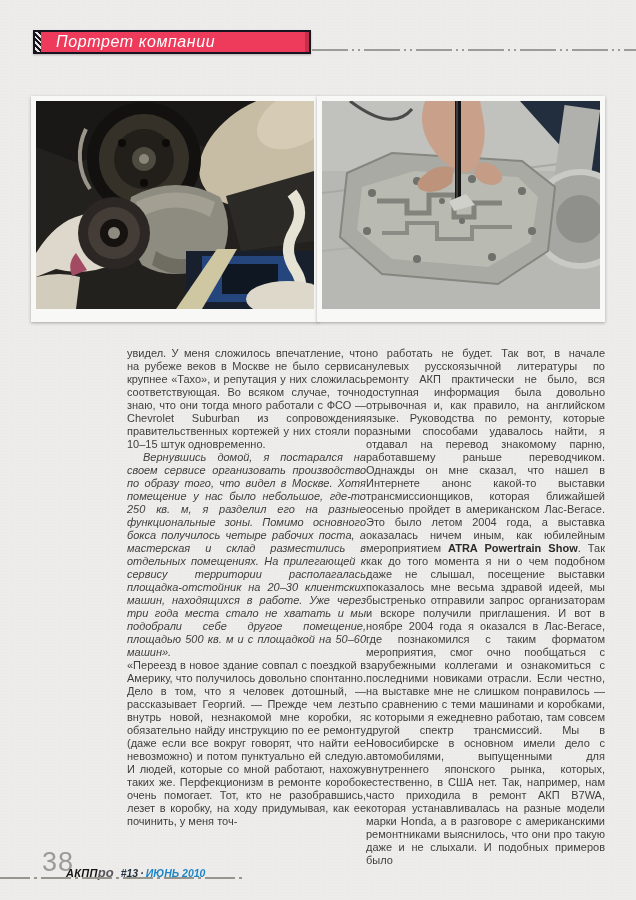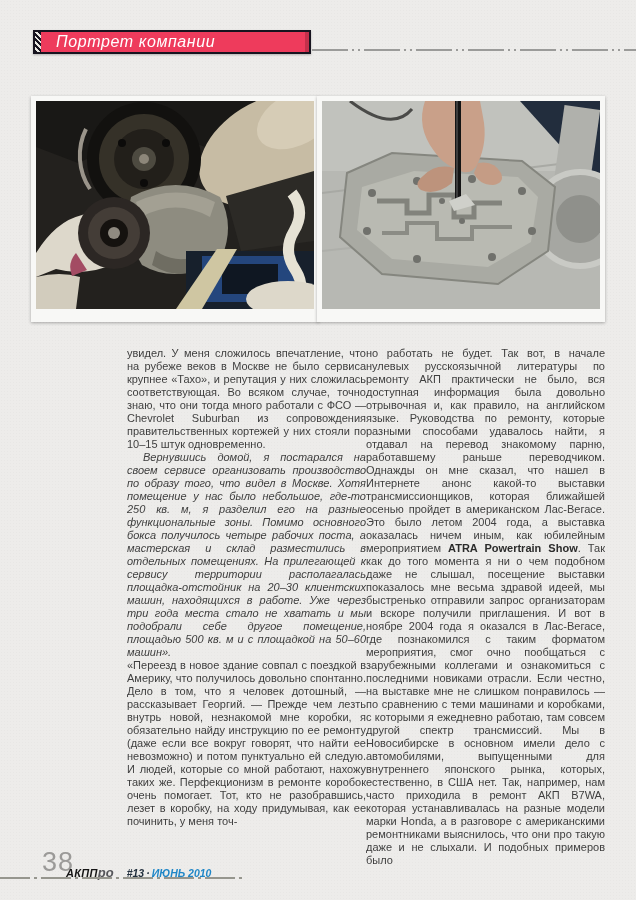--- a/index.html
+++ b/index.html
@@ -75,21 +75,21 @@
     font-size:27px;line-height:28px;color:#9b9a98;font-weight:normal;
     letter-spacing:1px;
     margin-left:16px;
   }
   .footer-meta{
     position:absolute;left:66px;top:863px;
     font-style:italic;font-weight:bold;white-space:nowrap;
   }
   .logo-main{color:#151515;font-size:11px;letter-spacing:.3px;}
   .logo-suffix{color:#55555a;font-size:13px;}
-  .footer-issue{color:#22303e;font-size:10.5px;margin-left:13px;font-style:italic;}
+  .footer-issue{color:#22303e;font-size:10.5px;margin-left:7px;font-style:italic;}
   .footer-sep{color:#22303e;font-size:10.5px;margin:0 2px;}
   .footer-date{color:#1e86c7;font-size:10.5px;}
   .footer-rule{
     position:absolute;left:0;top:877px;width:246px;height:2px;
     background-image:repeating-linear-gradient(90deg,
       #96968e 0,#96968e 30px,transparent 30px,transparent 34px,
       #96968e 34px,#96968e 37px,transparent 37px,transparent 41px);
   }
 </style>
 </head>

